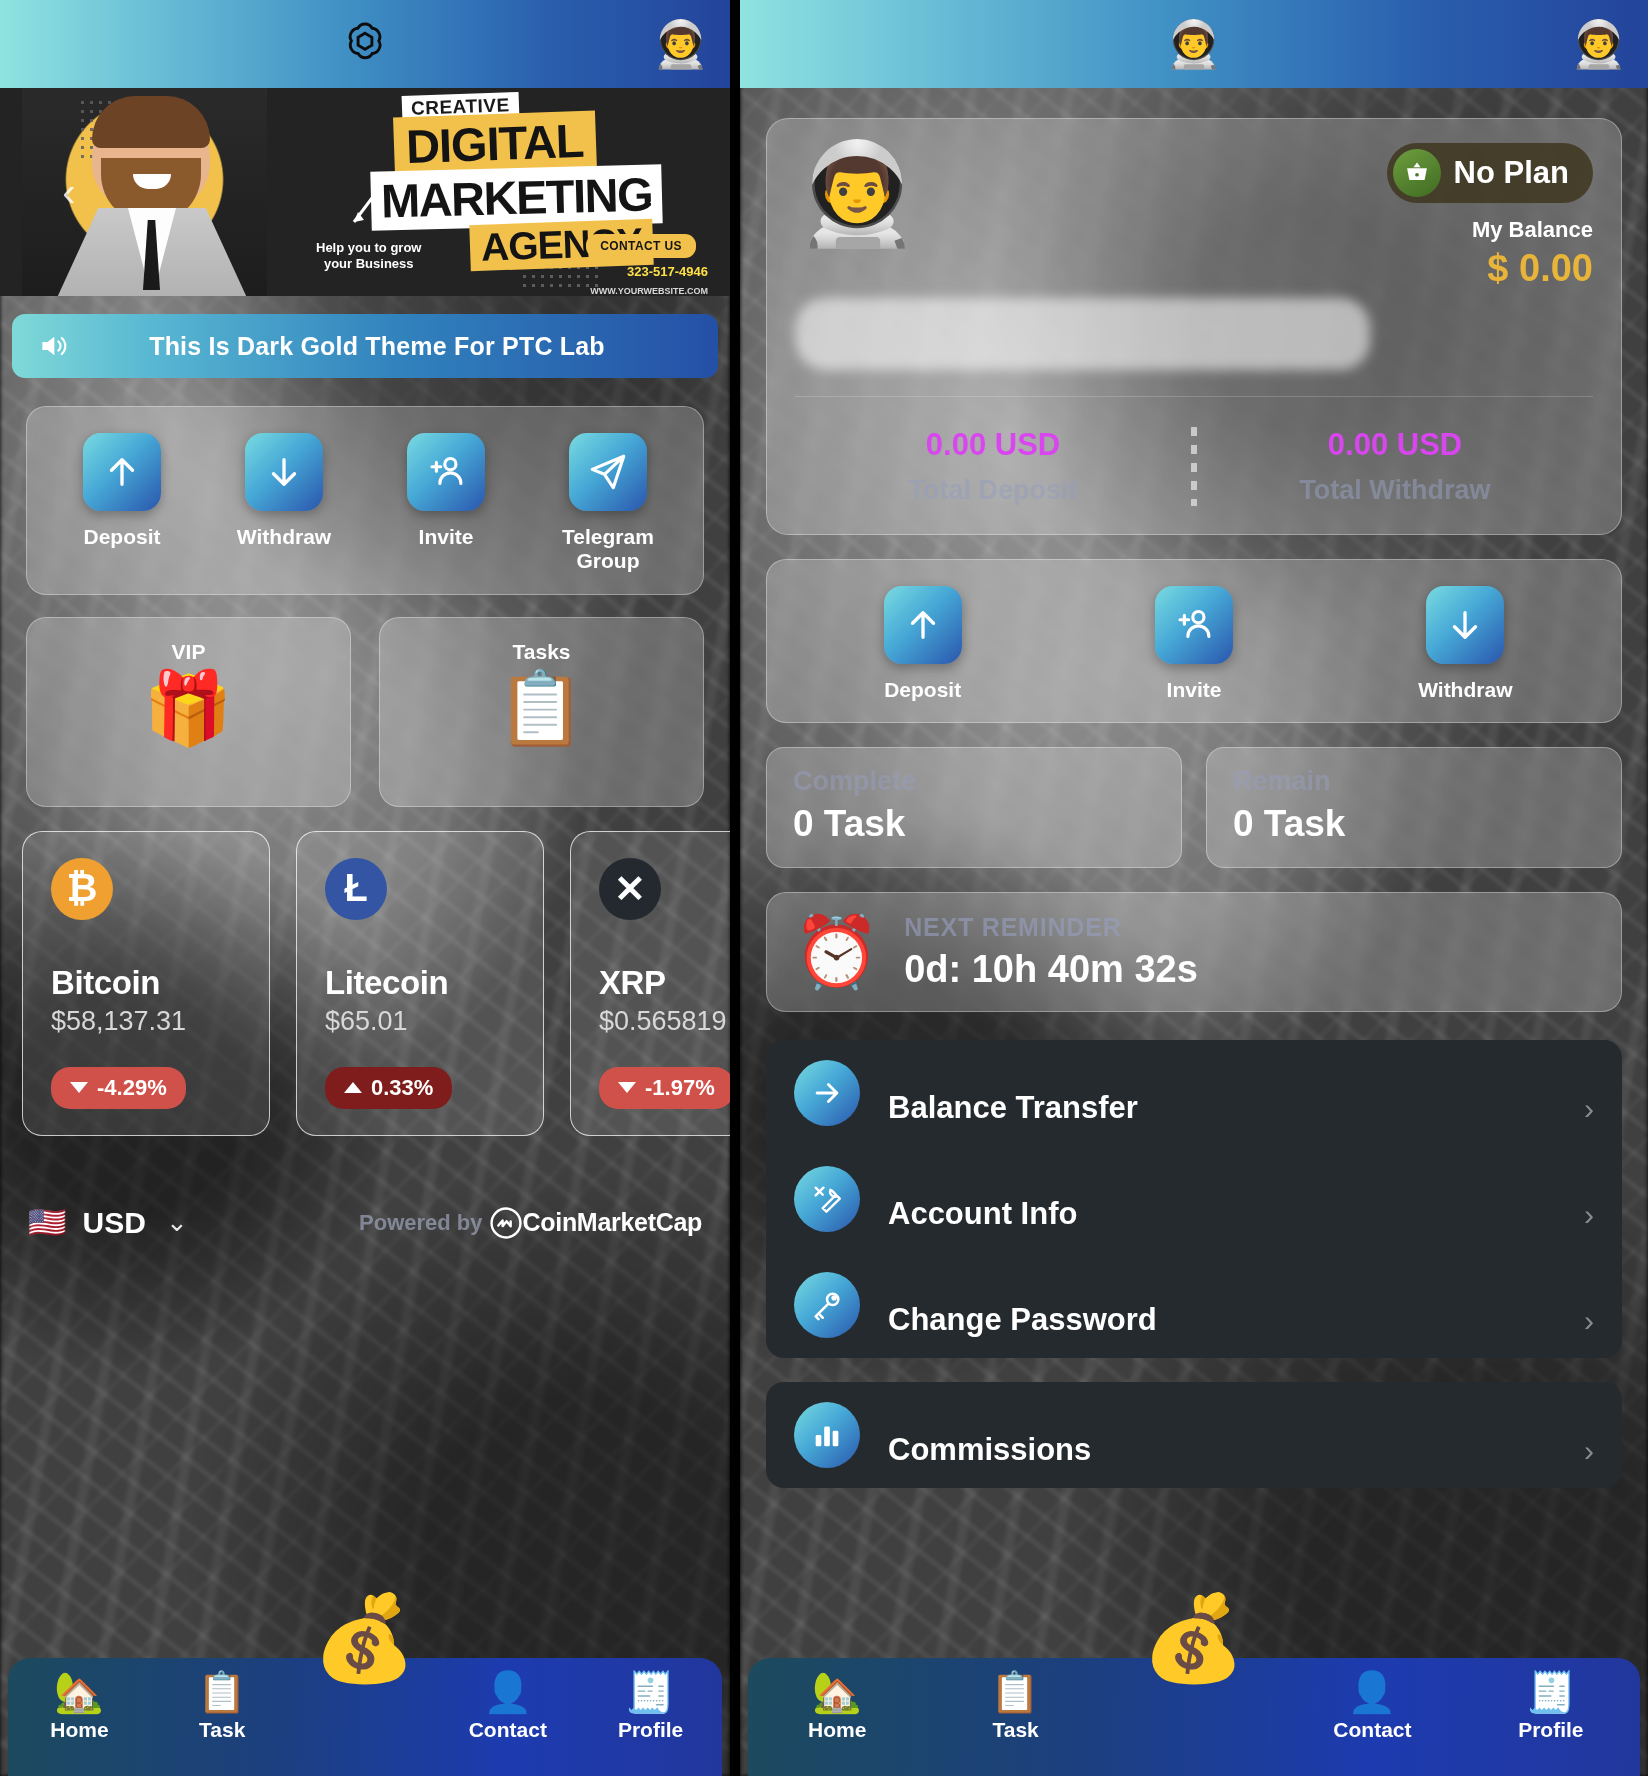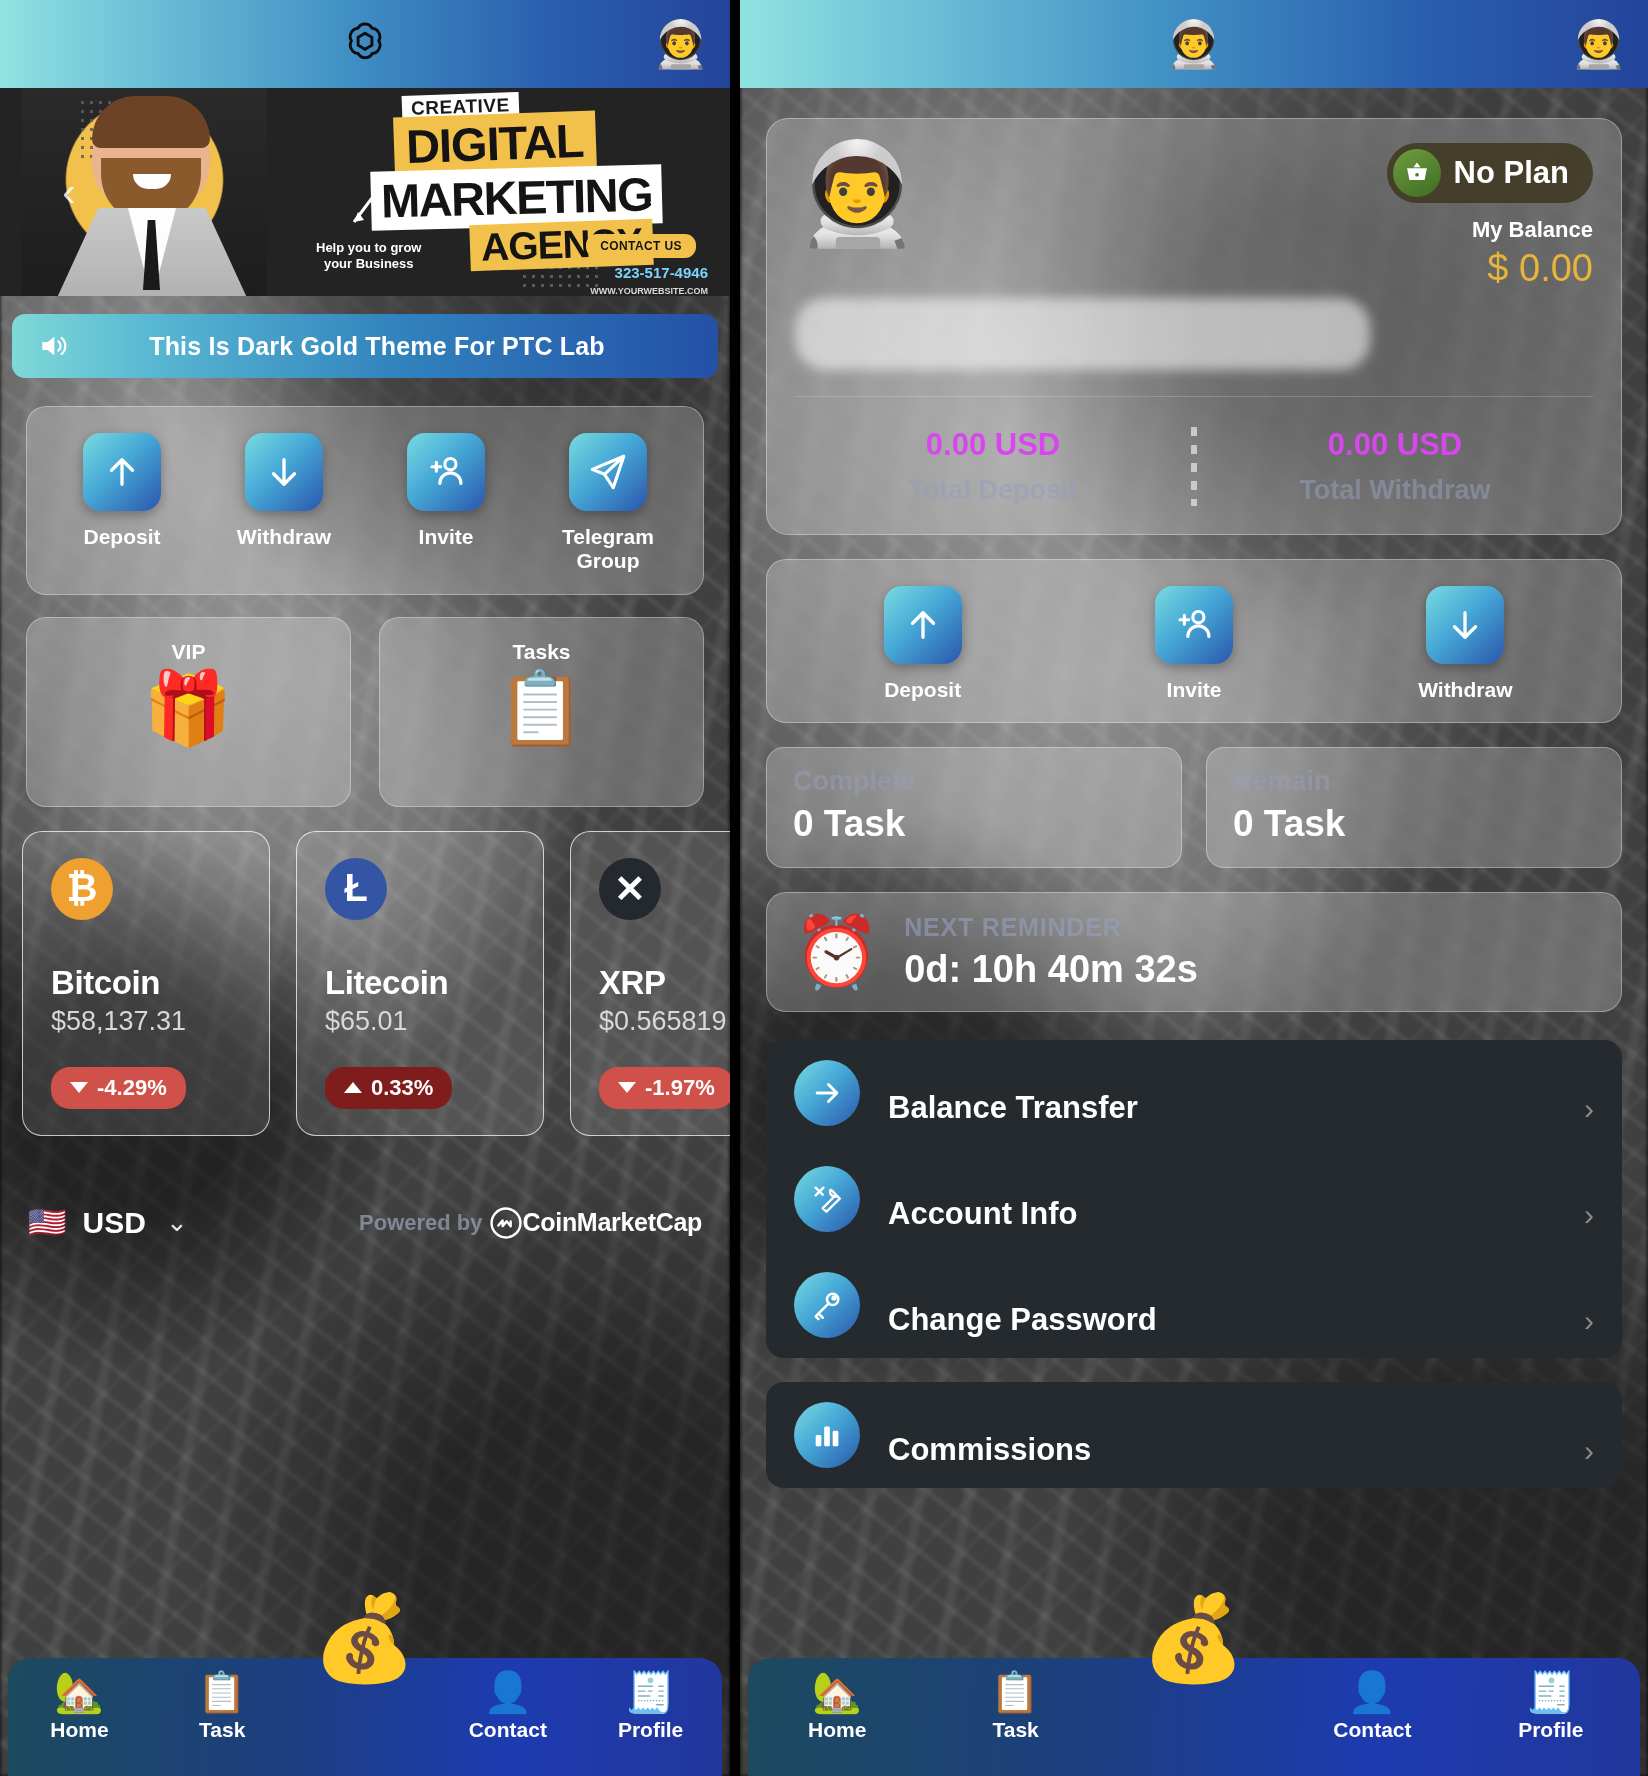--- a/index.html
+++ b/index.html
@@ -79,21 +79,21 @@
     font-weight:900; font-size:47px; letter-spacing:-1px; padding:2px 12px; transform:rotate(-2deg); }
   .bn-marketing{ position:absolute; left:371px; top:80px; background:#fff; color:#141414;
     font-weight:900; font-size:47px; letter-spacing:-1.5px; padding:2px 10px; transform:rotate(-1.5deg); }
   .bn-agency{ position:absolute; left:470px; top:134px; background:#f2c14b; color:#141414;
     font-weight:900; font-size:39px; letter-spacing:-1px; padding:1px 11px; transform:rotate(-2deg); }
   .bn-help{ position:absolute; left:316px; top:152px; color:#fff; font-size:13px;
     font-weight:700; line-height:1.25; text-align:center; }
   .bn-arrow{ position:absolute; left:338px; top:100px; width:48px; height:48px; }
   .bn-contact{ position:absolute; right:34px; top:146px; background:#f2c14b; color:#141414;
     font-size:12px; font-weight:700; padding:5px 14px; border-radius:11px; letter-spacing:.4px; }
-  .bn-phone{ position:absolute; right:22px; top:176px; color:#7dd3fc; font-size:15px; font-weight:900; }
+  .bn-phone{ position:absolute; right:22px; top:176px; color:#fde047; font-size:13px; font-weight:900; }
   .bn-web{ position:absolute; right:22px; top:198px; color:#d9d9d9; font-size:9px; font-weight:700; }
   .bn-nav{ position:absolute; top:50%; transform:translateY(-50%); width:34px; height:34px;
     color:rgba(255,255,255,.82); display:flex; align-items:center; justify-content:center;
     font-size:40px; font-weight:300; line-height:1; }
   .bn-nav.l{ left:52px; } .bn-nav.r{ right:58px; }
 
   
   .marquee{ position:relative; z-index:4; margin:18px 12px 0; height:64px; border-radius:13px;
     background:linear-gradient(90deg,#7fd9d8 0%,#58b7d2 20%,#3182bd 55%,#2450a6 100%);
     display:flex; align-items:center; padding:0 22px; }
@@ -162,21 +162,21 @@
   .pcard{ position:relative; z-index:4; margin:30px 26px 0; border-radius:22px; padding:24px 28px 22px; }
   .prow{ display:flex; align-items:flex-start; justify-content:space-between; }
   .pavatar{ font-size:100px; line-height:1; }
   .plan-badge{ display:inline-flex; align-items:center; gap:13px; background:rgba(62,54,30,.84);
     border-radius:30px; padding:6px 24px 6px 6px; }
   .plan-ico{ width:48px; height:48px; border-radius:50%;
     background:linear-gradient(150deg,#6f9e3f,#3f6b22);
     display:flex; align-items:center; justify-content:center; }
   .plan-txt{ color:#fff; font-size:31px; font-weight:600; }
   .bal-label{ color:#fff; font-size:22px; font-weight:700; text-align:right; margin-top:14px; }
-  .bal-amt{ color:#e8b43a; font-size:38px; font-weight:400; text-align:right; margin-top:4px; }
+  .bal-amt{ color:#e8b43a; font-size:38px; font-weight:700; text-align:right; margin-top:4px; }
   .namebar{ margin-top:8px; height:72px; width:72%; border-radius:30px;
     background:rgba(255,255,255,.55); filter:blur(6px); }
   .divline{ height:1px; background:rgba(255,255,255,.18); margin:26px 0 0; }
   .stats{ display:flex; align-items:center; margin-top:30px; padding-bottom:6px; }
   .stat{ flex:1; text-align:center; }
   .stat .v{ color:#d946ef; font-size:31px; font-weight:600; }
   .stat .l{ color:rgba(150,158,190,.55); font-size:27px; font-weight:600; margin-top:12px; }
   .vdots{ width:6px; align-self:stretch;
     background-image:linear-gradient(#d7d7d7 50%, transparent 0);
     background-size:6px 18px; opacity:.85; }

